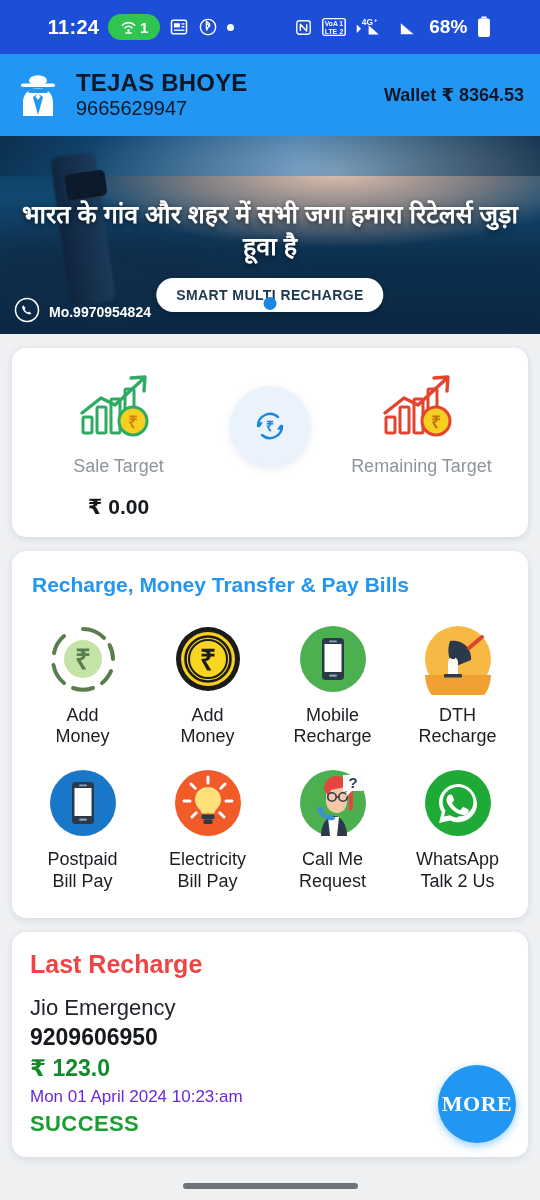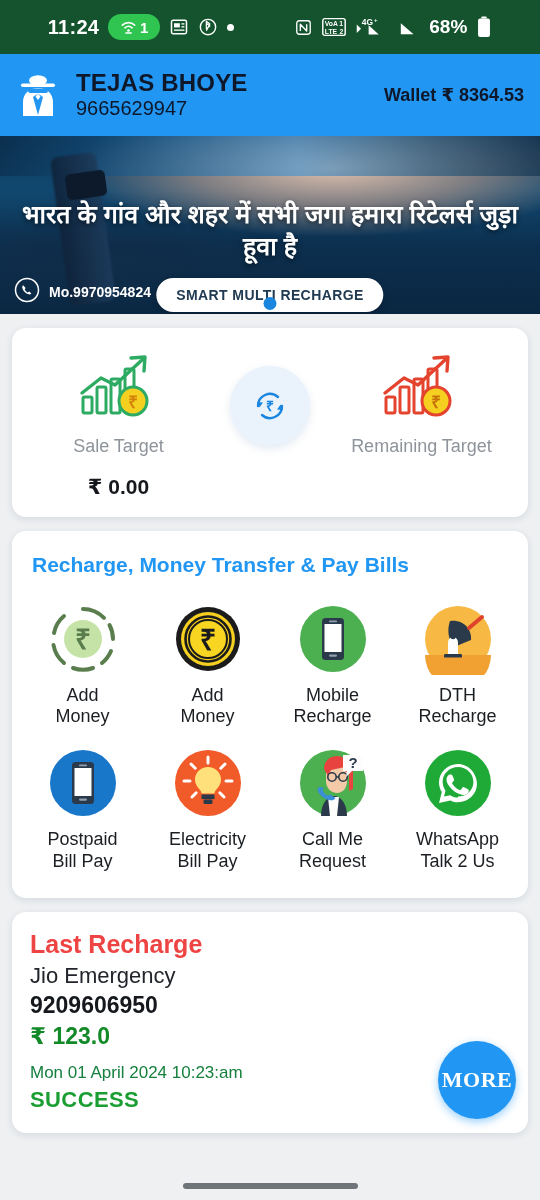--- a/index.html
+++ b/index.html
@@ -6,21 +6,21 @@
   html, body { width:540px; height:1200px; }
   body {
     font-family: "Liberation Sans", "DejaVu Sans", sans-serif;
     background:#eef0f2;
     overflow:hidden;
     position:relative;
   }
 
   
   .statusbar {
-    height:54px; background:#14532d; color:#fff;
+    height:54px; background:#1d4ed8; color:#fff;
     display:flex; align-items:center; justify-content:center; gap:9px;
     padding:0 14px;
   }
   .sb-time { font-size:20px; font-weight:700; letter-spacing:.3px; }
   .sb-pill {
     background:#30C451; border-radius:16px; height:26px; min-width:52px;
     display:flex; align-items:center; justify-content:center; gap:3px; padding:0 7px;
   }
   .sb-pill .num { font-size:15px; font-weight:600; color:#fff; }
   .sb-gap { width:42px; }
@@ -35,21 +35,21 @@
   }
   .avatar { width:44px; height:46px; flex:none; display:flex; align-items:center; justify-content:center; }
   .userinfo { flex:1; line-height:1.12; }
   .username { font-size:24px; font-weight:700; letter-spacing:.2px; }
   .usermob { font-size:20px; font-weight:400; }
   .wallet { font-size:18px; font-weight:700; white-space:nowrap; text-align:right; }
   .wallet .rs { font-weight:700; }
 
   
   .banner {
-    position:relative; height:178px; overflow:hidden;
+    position:relative; height:198px; overflow:hidden;
     background:
       radial-gradient(ellipse 70% 55% at 62% 18%, rgba(236,200,178,.95) 0%, rgba(214,170,146,.55) 38%, rgba(20,58,92,0) 70%),
       radial-gradient(ellipse 50% 40% at 20% 70%, rgba(16,44,72,.95) 0%, rgba(13,40,66,0) 75%),
       linear-gradient(180deg,#0d3558 0%, #114870 30%, #0c2f4e 62%, #0a2742 100%);
   }
   .banner:before{
     content:""; position:absolute; left:0; right:0; top:0; height:40px;
     background:linear-gradient(90deg,#0a2a46 0%, #1a6fae 35%, #2f8fd8 55%, #11527f 80%, #0a2a46 100%);
     opacity:.55;
   }
@@ -106,24 +106,24 @@
   .svc-card { padding:18px 8px 16px; }
   .svc-title { color:#2196F3; font-size:21px; font-weight:700; padding:4px 12px 4px; }
   .svc-grid { display:grid; grid-template-columns:repeat(4,1fr); row-gap:2px; margin-top:14px; }
   .svc-item { text-align:center; padding:6px 2px 10px; }
   .svc-ico { height:76px; display:flex; align-items:center; justify-content:center; }
   .svc-label { margin-top:8px; font-size:18px; color:#1b1e22; line-height:1.18; }
 
   
   .lr-card { padding:18px 18px 20px; position:relative; min-height:212px; }
   .lr-title { font-size:25px; font-weight:700; color:#ef4444; }
-  .lr-op { font-size:22px; color:#21242a; margin-top:4px; }
+  .lr-op { font-size:22px; color:#21242a; margin-top:16px; }
   .lr-num { font-size:23px; font-weight:700; color:#15181c; margin-top:3px; }
   .lr-amt { font-size:23px; font-weight:700; color:#128a28; margin-top:4px; }
-  .lr-date { font-size:17px; color:#15803d; margin-top:13px; }
+  .lr-date { font-size:17px; color:#6d28d9; margin-top:5px; }
   .lr-status { font-size:22px; font-weight:700; color:#1a9e32; margin-top:4px; letter-spacing:.4px; }
   .more-btn {
     position:absolute; right:12px; bottom:14px;
     width:78px; height:78px; border-radius:50%;
     background:#2196F3; color:#fff;
     display:flex; align-items:center; justify-content:center;
     font-family:"Liberation Serif", serif; font-weight:700; font-size:22px;
     letter-spacing:.5px; box-shadow:0 3px 8px rgba(33,150,243,.45);
   }
 

